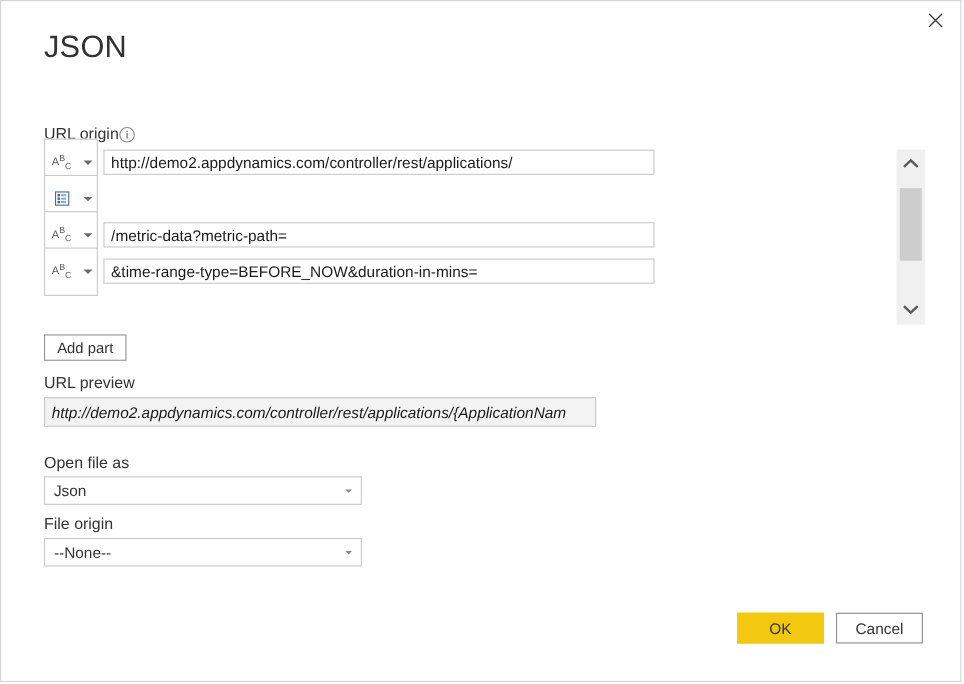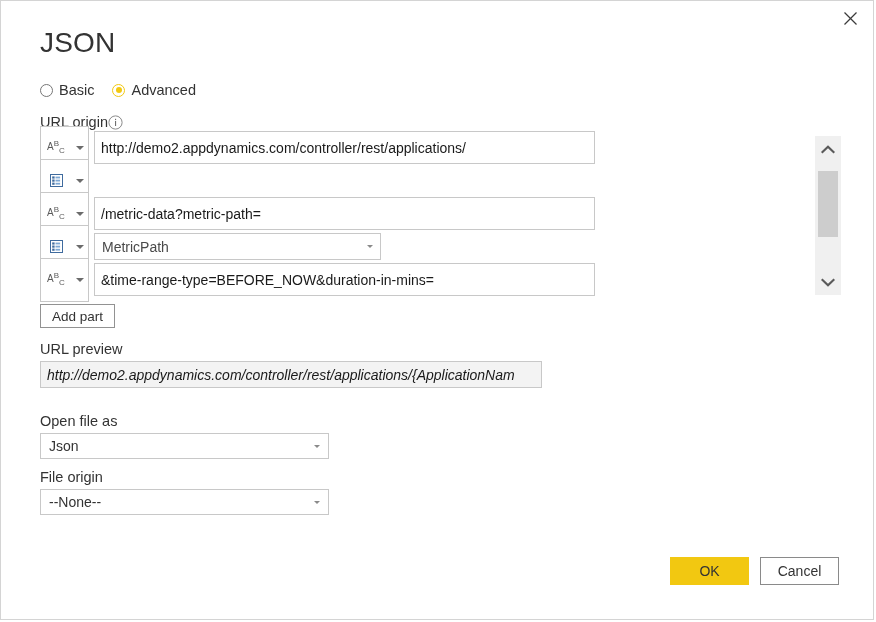--- a/index.html
+++ b/index.html
@@ -157,21 +157,21 @@
   }
   .caret-sm {
     width: 0; height: 0;
     border-left: 3.5px solid transparent;
     border-right: 3.5px solid transparent;
     border-top: 3.5px solid #8a8a8a;
   }
 
   .part-input {
     width: 501px;
-    height: 33px;
+    height: 23px;
     box-sizing: border-box;
     border: 1px solid #c8c8c8;
     background: #ffffff;
     font-family: "Liberation Sans", sans-serif;
     font-size: 14px;
     color: #1a1a1a;
     padding: 0 6px;
     outline: none;
   }
   .part-select {
@@ -308,30 +308,20 @@
     <span>
       <svg width="13" height="13" viewBox="0 0 13 13">
         <line x1="0.5" y1="0.5" x2="12.5" y2="12.5" stroke="#3b3b3b" stroke-width="1.2"></line>
         <line x1="12.5" y1="0.5" x2="0.5" y2="12.5" stroke="#3b3b3b" stroke-width="1.2"></line>
       </svg>
     </span>
   </button>
 
   <div class="title">JSON</div>
 
-  <div class="radio-row">
-    <div class="radio-item">
-      <span class="radio-circle"></span>
-      <span class="radio-label">Basic</span>
-    </div>
-    <div class="radio-item">
-      <span class="radio-circle checked"></span>
-      <span class="radio-label">Advanced</span>
-    </div>
-  </div>
 
   <div class="section-label" id="lbl-urlparts">URL origin</div>
   <span class="info-icon">
     <svg width="15" height="15" viewBox="0 0 15 15">
       <circle cx="7.5" cy="7.5" r="6.6" fill="none" stroke="#8a8a8a" stroke-width="1"></circle>
       <rect x="7" y="6" width="1.1" height="5" fill="#6f6f6f"></rect>
       <rect x="7" y="3.8" width="1.1" height="1.3" fill="#6f6f6f"></rect>
     </svg>
   </span>
 
@@ -367,40 +357,20 @@
     <div class="part-row">
       <div class="type-picker">
         <span class="glyph">
           <span class="abc-glyph">A<span class="up">B</span><span class="dn">C</span></span>
         </span>
         <span class="caret"></span>
       </div>
       <input class="part-input" type="text" value="/metric-data?metric-path=" style="">
     </div>
 
-    <div class="part-row">
-      <div class="type-picker">
-        <span class="glyph">
-          <svg width="15" height="15" viewBox="0 0 15 15">
-            <rect x="1.5" y="1.5" width="12" height="12" fill="none" stroke="#3f6b9e" stroke-width="1"></rect>
-            <rect x="3.2" y="3.4" width="2.4" height="2.2" fill="#3f6b9e"></rect>
-            <rect x="6.5" y="3.6" width="4.6" height="1.8" fill="#7ea8d4"></rect>
-            <rect x="3.2" y="6.5" width="2.4" height="2.2" fill="#3f6b9e"></rect>
-            <rect x="6.5" y="6.7" width="4.6" height="1.8" fill="#7ea8d4"></rect>
-            <rect x="3.2" y="9.6" width="2.4" height="2.2" fill="#3f6b9e"></rect>
-            <rect x="6.5" y="9.8" width="4.6" height="1.8" fill="#7ea8d4"></rect>
-          </svg>
-        </span>
-        <span class="caret"></span>
-      </div>
-      <div class="part-select">
-        <span>MetricPath</span>
-        <span class="caret-sm"></span>
-      </div>
-    </div>
 
     <div class="part-row">
       <div class="type-picker">
         <span class="glyph">
           <span class="abc-glyph">A<span class="up">B</span><span class="dn">C</span></span>
         </span>
         <span class="caret"></span>
       </div>
       <input class="part-input" type="text" value="&amp;time-range-type=BEFORE_NOW&amp;duration-in-mins=" style="">
     </div>

